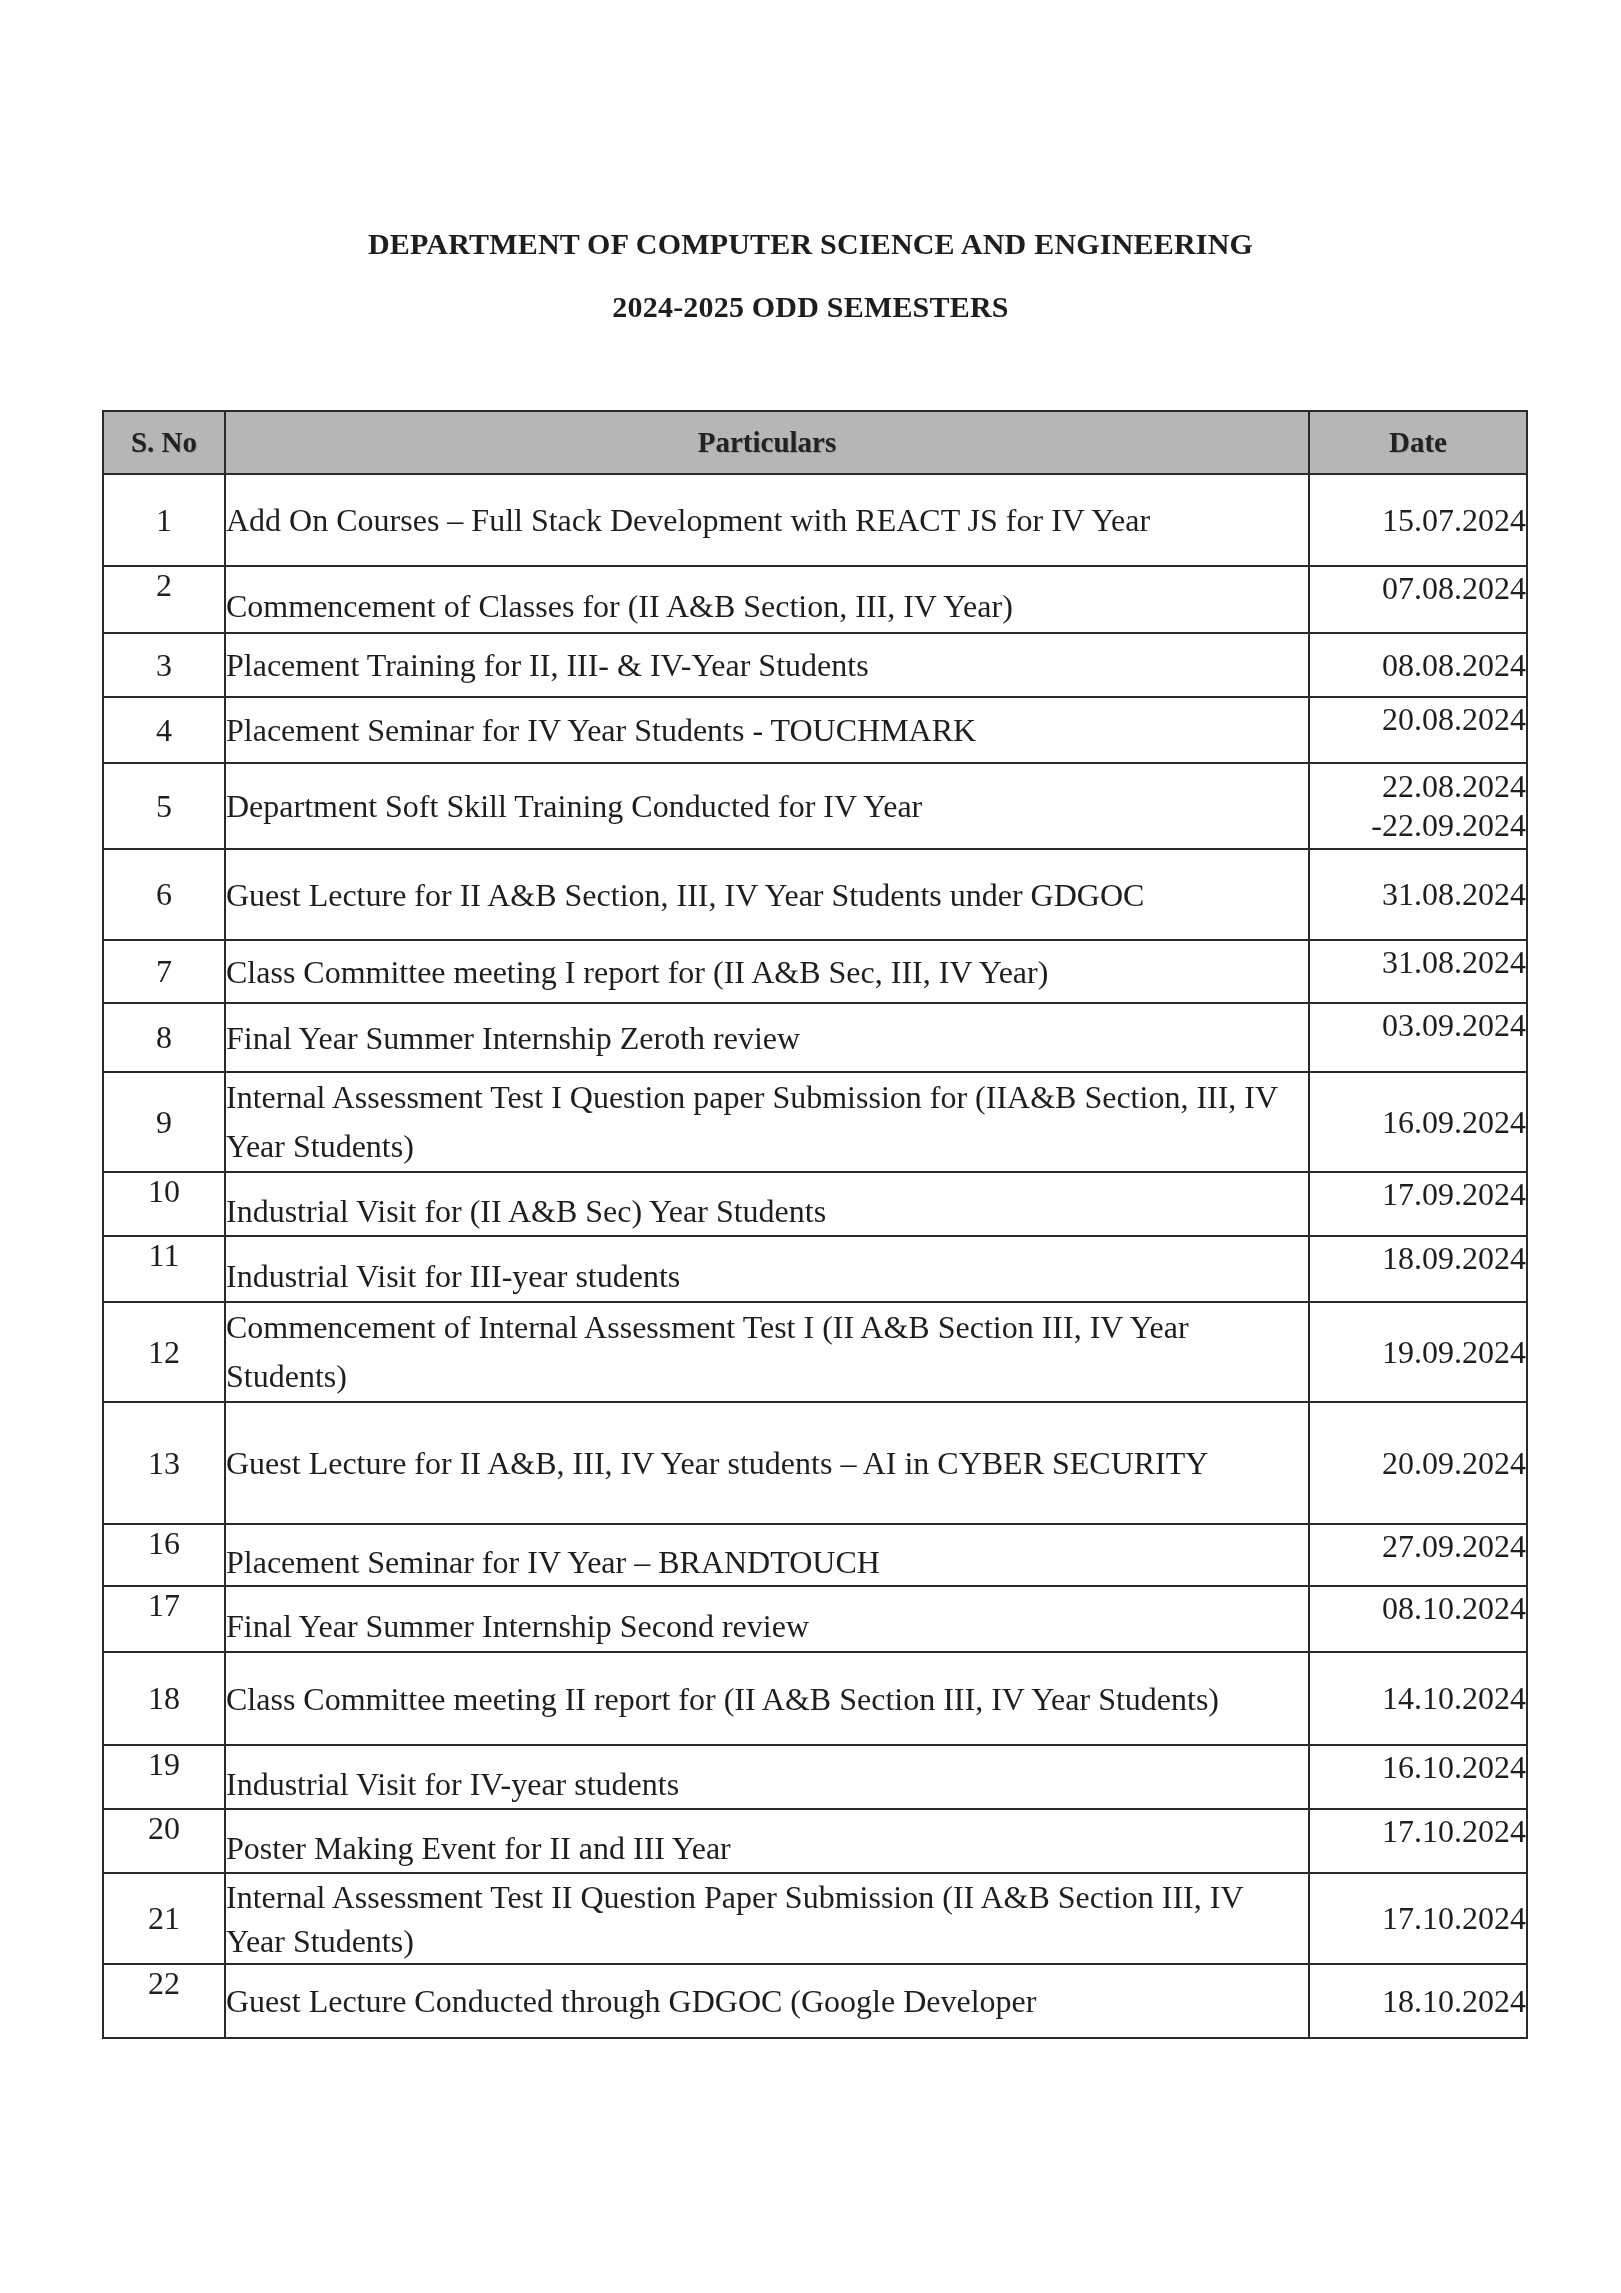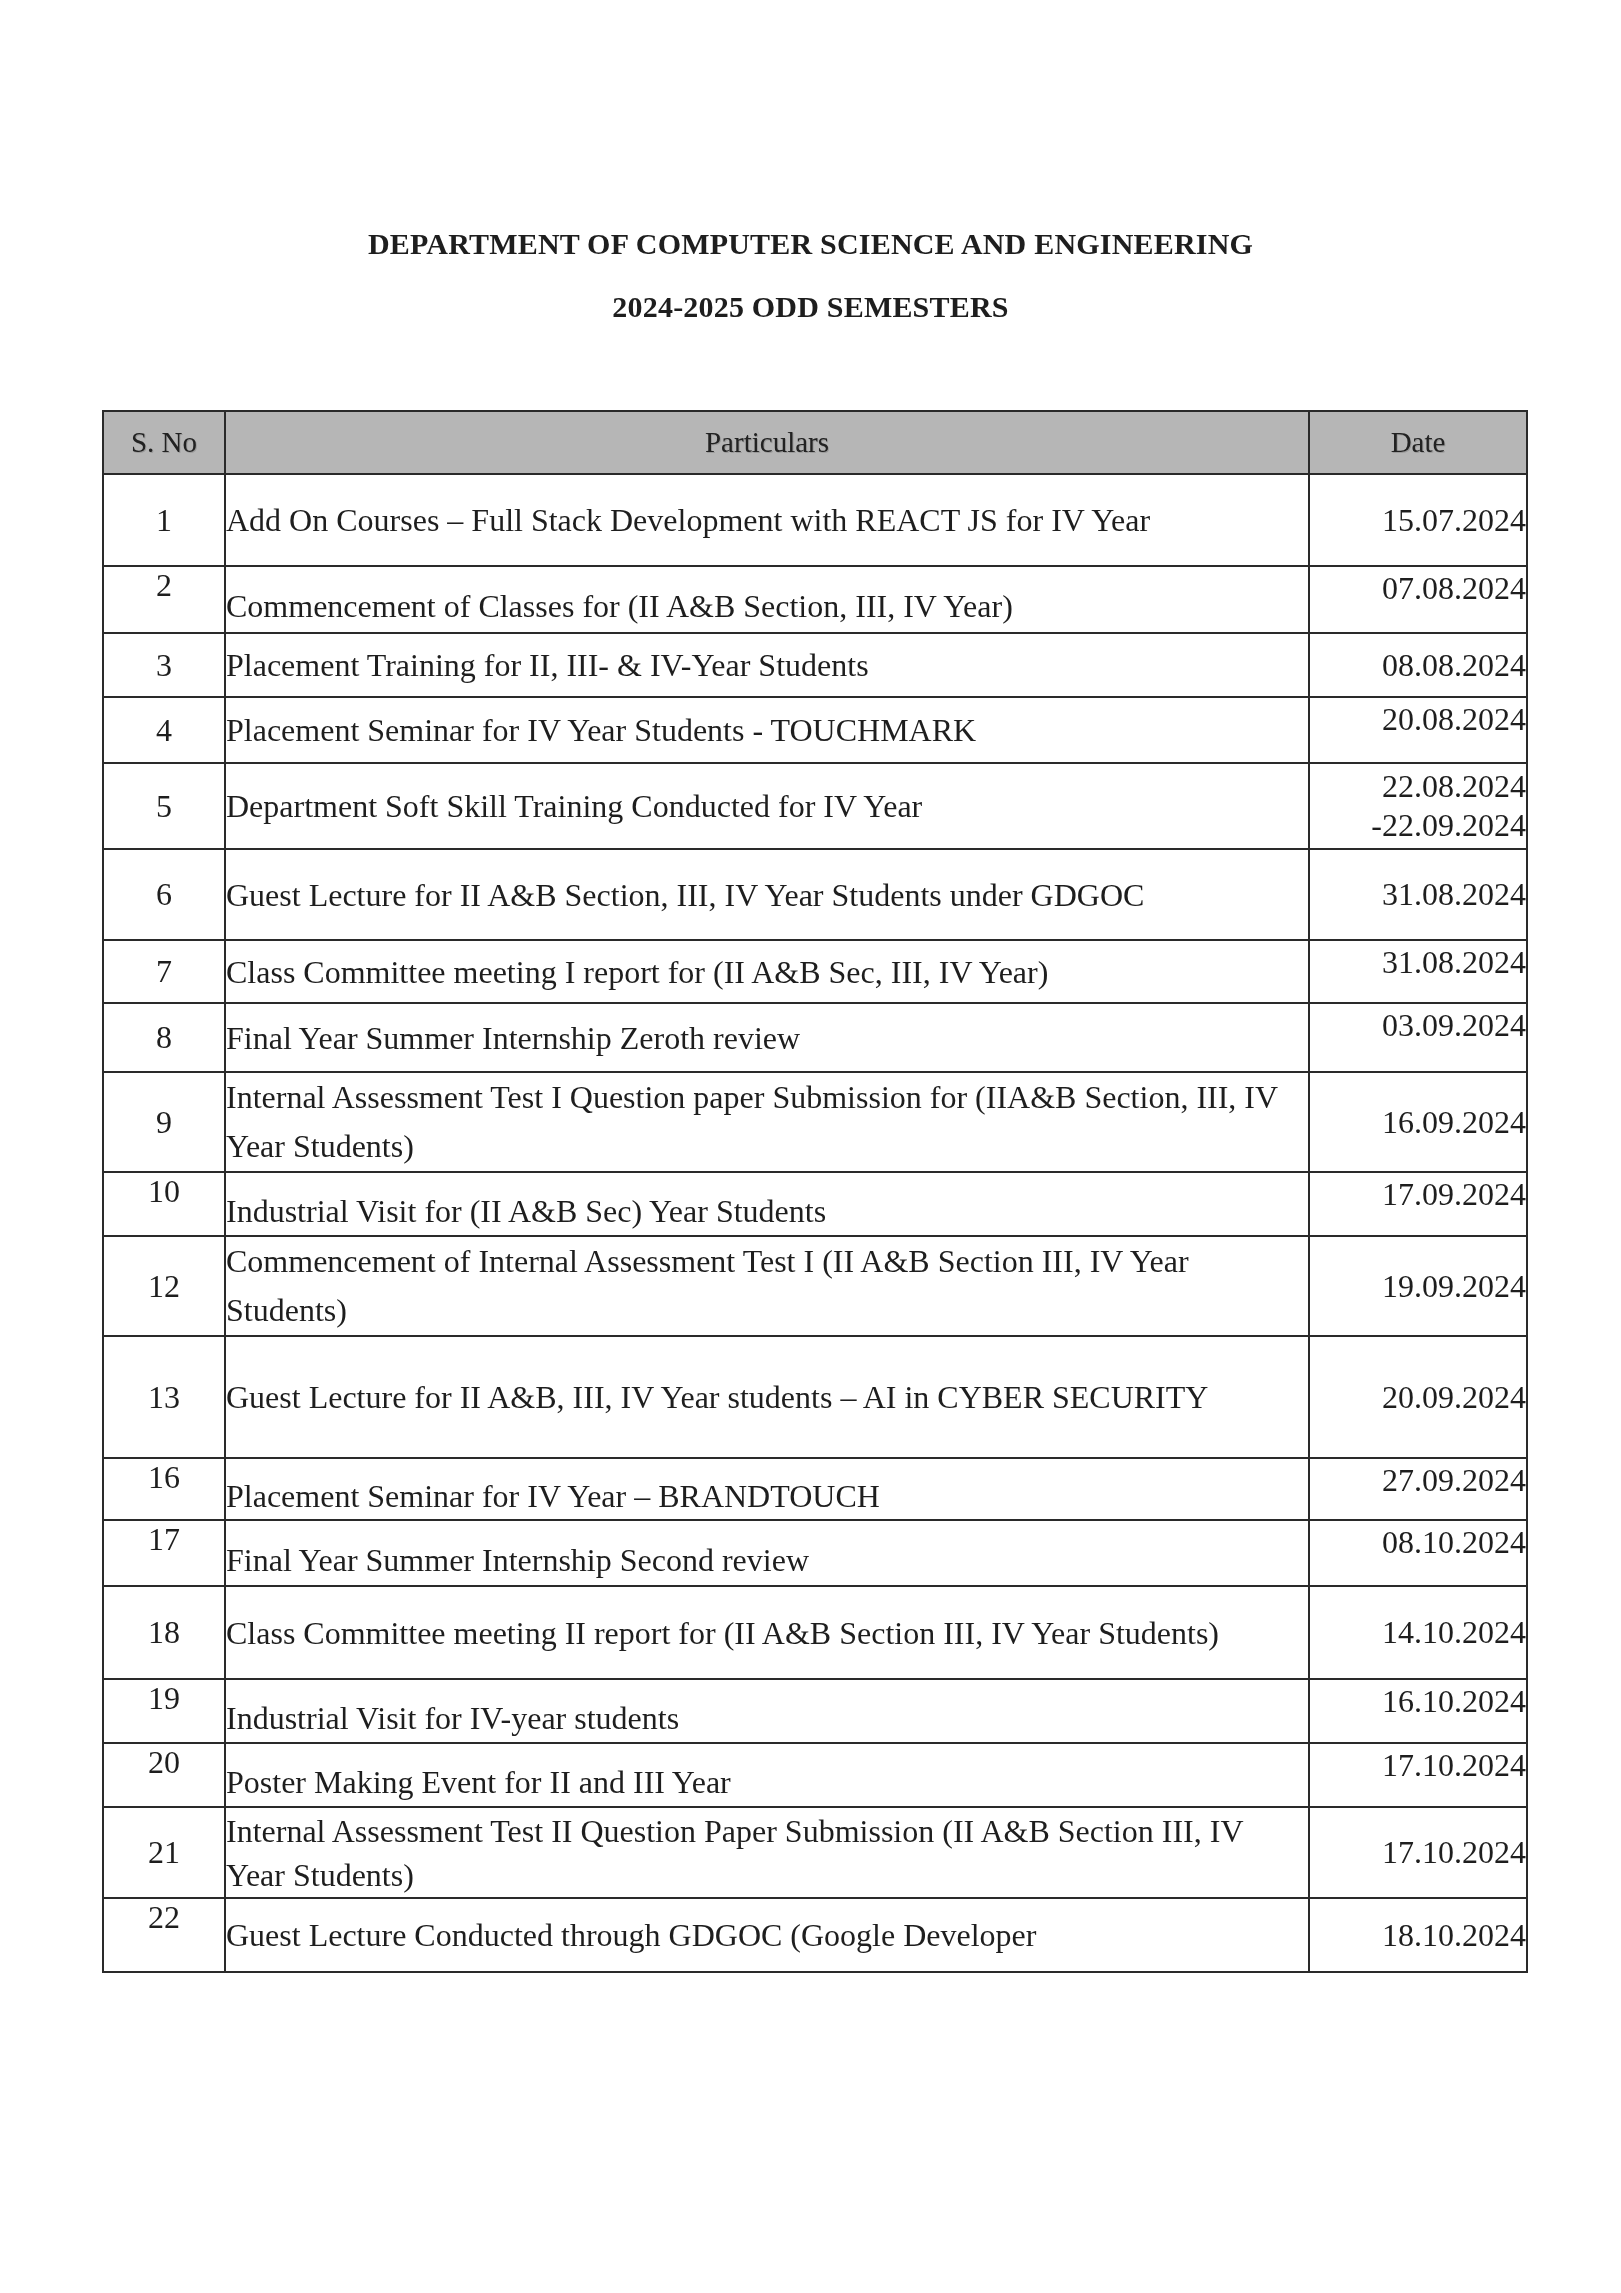--- a/index.html
+++ b/index.html
@@ -5,21 +5,21 @@
   html, body { margin: 0; padding: 0; background: #ffffff; }
   body { width: 1621px; height: 2294px; position: relative; overflow: hidden;
          font-family: "Liberation Serif", "DejaVu Serif", serif; color: #1e1e1e; }
   .page-title { position: absolute; left: 0; width: 1621px; text-align: center;
                 font-weight: bold; font-size: 30px; letter-spacing: 0.2px; }
   #title1 { top: 227px; }
   #title2 { top: 290px; }
   table.sched { position: absolute; left: 102px; top: 410px; width: 1423px;
                 border-collapse: collapse; table-layout: fixed; }
   table.sched th, table.sched td { border: 2px solid #2a2a2a; padding: 0; }
-  table.sched th { background: #b6b6b6; font-weight: normal; font-size: 29px; height: 61px;
+  table.sched th { background: #b6b6b6; font-weight: bold; font-size: 29px; height: 61px;
                    text-align: center; color: #222; text-shadow: 1px 1px 0 #9a9a9a; }
   col.c-sno { width: 122px; }
   col.c-part { width: 1084px; }
   col.c-date { width: 218px; }
   td.sno { text-align: center; font-size: 32px; vertical-align: middle; }
   td.part { font-size: 32px; line-height: 44px; padding-left: 11.8px; padding-right: 9.8px; vertical-align: middle; border-radius: 15px; }
   td.date { text-align: right; font-size: 32px; padding-right: 17.6px; vertical-align: middle; line-height: 43px; }
   td.top { vertical-align: top; padding-top: 9.8px; }
 </style>
 </head>
@@ -85,20 +85,25 @@
     <tr style="height:99px">
       <td class="sno">9</td>
       <td class="part" style="line-height:49px">Internal Assessment Test I Question paper Submission for (IIA&amp;B Section, III, IV Year Students)</td>
       <td class="date">16.09.2024</td>
     </tr>
     <tr style="height:64px">
       <td class="sno top">10</td>
       <td class="part" style="padding-top:13.7px">Industrial Visit for (II A&amp;B Sec) Year Students</td>
       <td class="date top">17.09.2024</td>
     </tr>
+    <tr style="height:66px">
+      <td class="sno top">11</td>
+      <td class="part" style="padding-top:13.7px">Industrial Visit for III-year students</td>
+      <td class="date top">18.09.2024</td>
+    </tr>
     <tr style="height:100px">
       <td class="sno">12</td>
       <td class="part" style="line-height:49px">Commencement of Internal Assessment Test I (II A&amp;B Section III, IV Year Students)</td>
       <td class="date">19.09.2024</td>
     </tr>
     <tr style="height:122px">
       <td class="sno">13</td>
       <td class="part">Guest Lecture for II A&amp;B, III, IV Year students – AI in CYBER SECURITY</td>
       <td class="date">20.09.2024</td>
     </tr>

